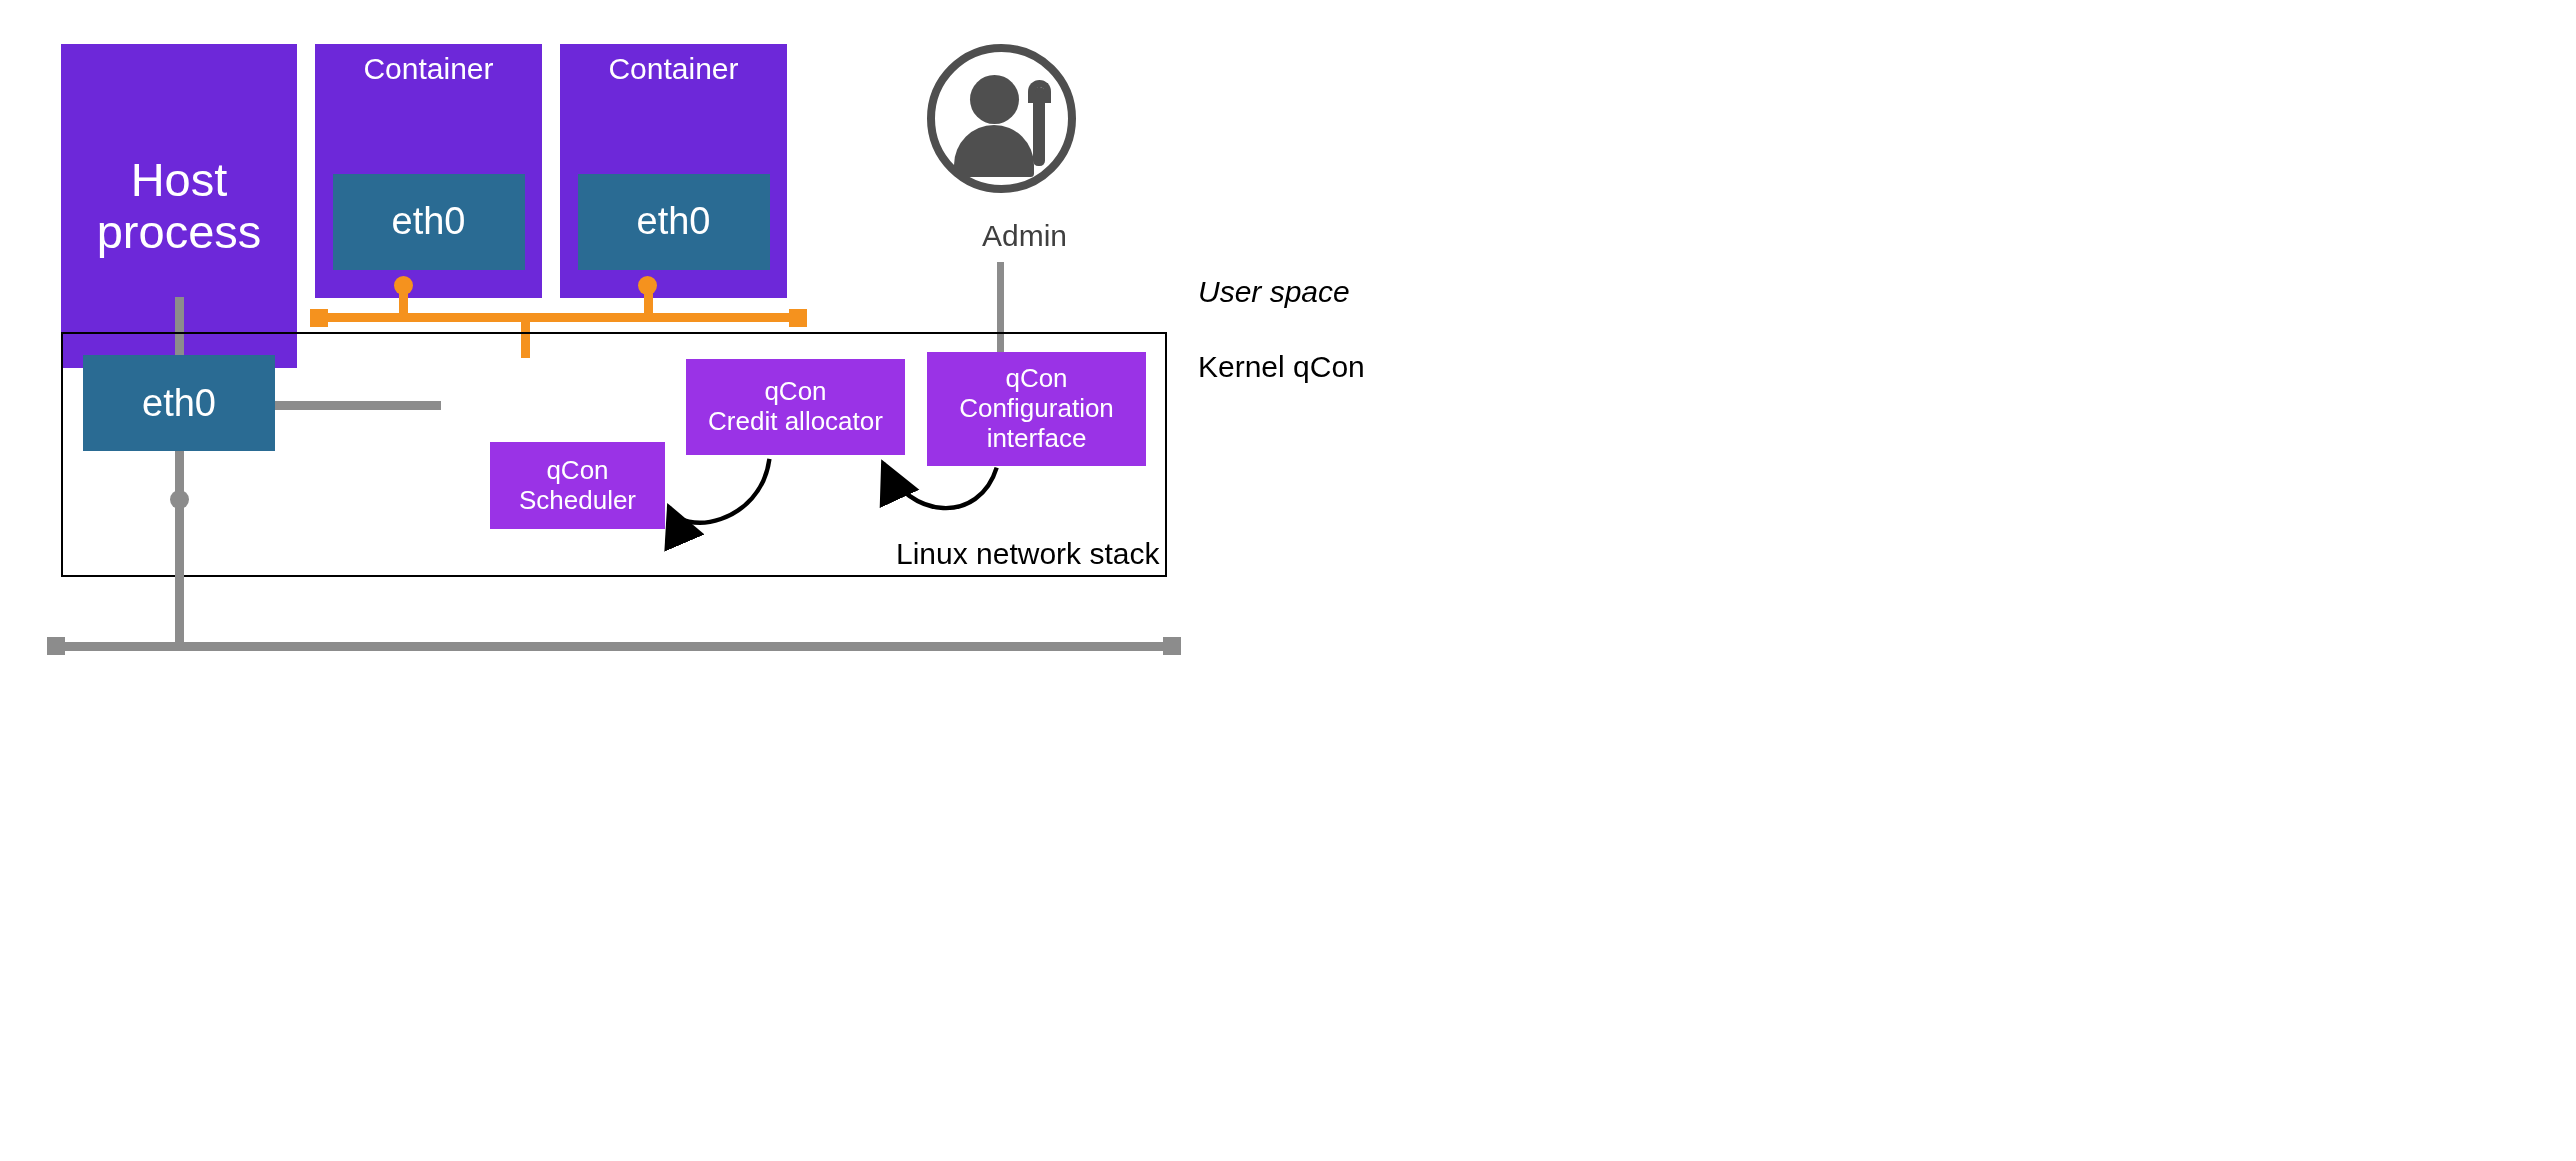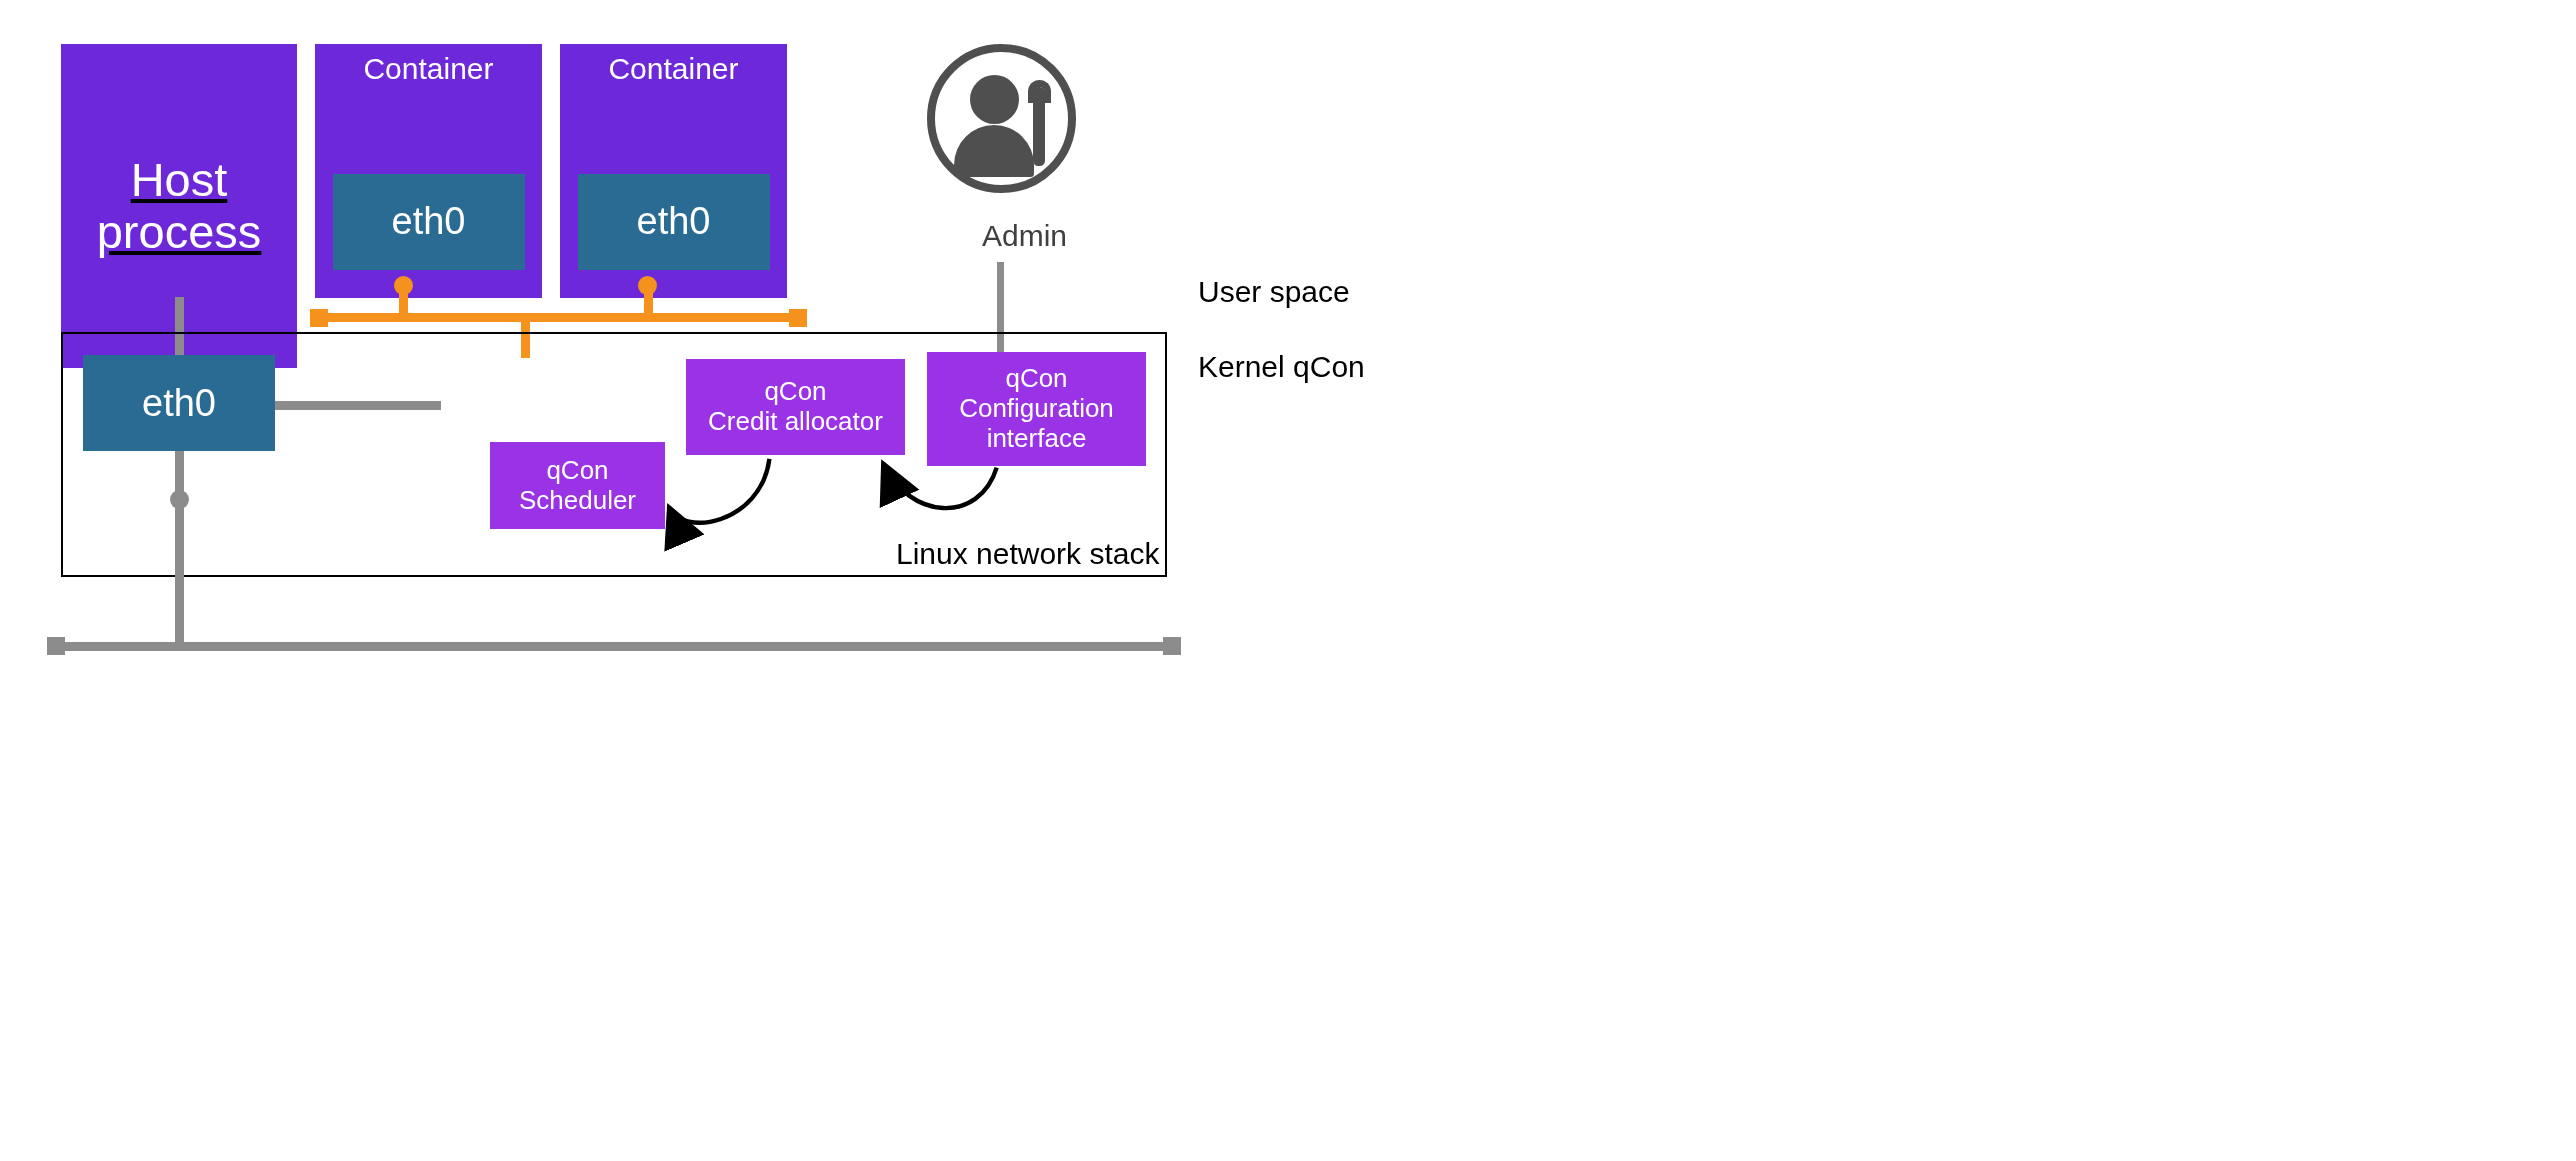--- a/index.html
+++ b/index.html
@@ -138,21 +138,21 @@
   .grey-line {
     position: absolute;
     background: #8c8c8c;
   }
 </style>
 </head>
 <body>
 
 <div class="canvas">
 
-  <div class="box grey-box" style="left:26px; top:8.7px; width:236px; height:324px;text-decoration:underline;">
+  <div class="box grey-box" style="left:26px; top:8.7px; width:236px; height:324px;">
     <div class="white-text fs-huge" style="white-space:pre-line;">Host
 process</div>
   </div>
 
   <div class="box grey-box" style="left:280px; top:8.7px; width:227px; height:254px; justify-content:flex-start; padding-top:8.7px;">
     <div class="white-text fs-med" style="margin-bottom:17.5px;">Container</div>
     <div class="box blue-box" style="position:relative; width:192px; height:96px; margin-top:70px;">
       <div class="white-text fs-big">eth0</div>
     </div>
   </div>
@@ -225,17 +225,17 @@
     <path d="M 1100 495  C 1080 560, 1000 555, 970 490" stroke="#000" stroke-width="5" fill="none" marker-end="url(#arrowhead)"></path>
   </svg>
 
   <div class="grey-line" style="left:140px; top:416px; width:8.7px; height:194px;"></div>
   <div class="grey-dot" style="left:135px; top:455px;"></div>
 
   <div class="grey-bus" style="left:17.5px; top:607px; width:1115px; height:8.7px;"></div>
   <div class="grey-end" style="left:12.2px; top:602px;"></div>
   <div class="grey-end" style="left:1128px; top:602px;"></div>
 
-  <div class="side-label" style="left:1163px; top:240px;">User space</div>
+  <div class="side-label" style="left:1163px; top:240px;font-style:italic;">User space</div>
   <div class="side-label" style="left:1163px; top:315px;">Kernel qCon</div>
 
 </div>
 
 
 </body></html>

